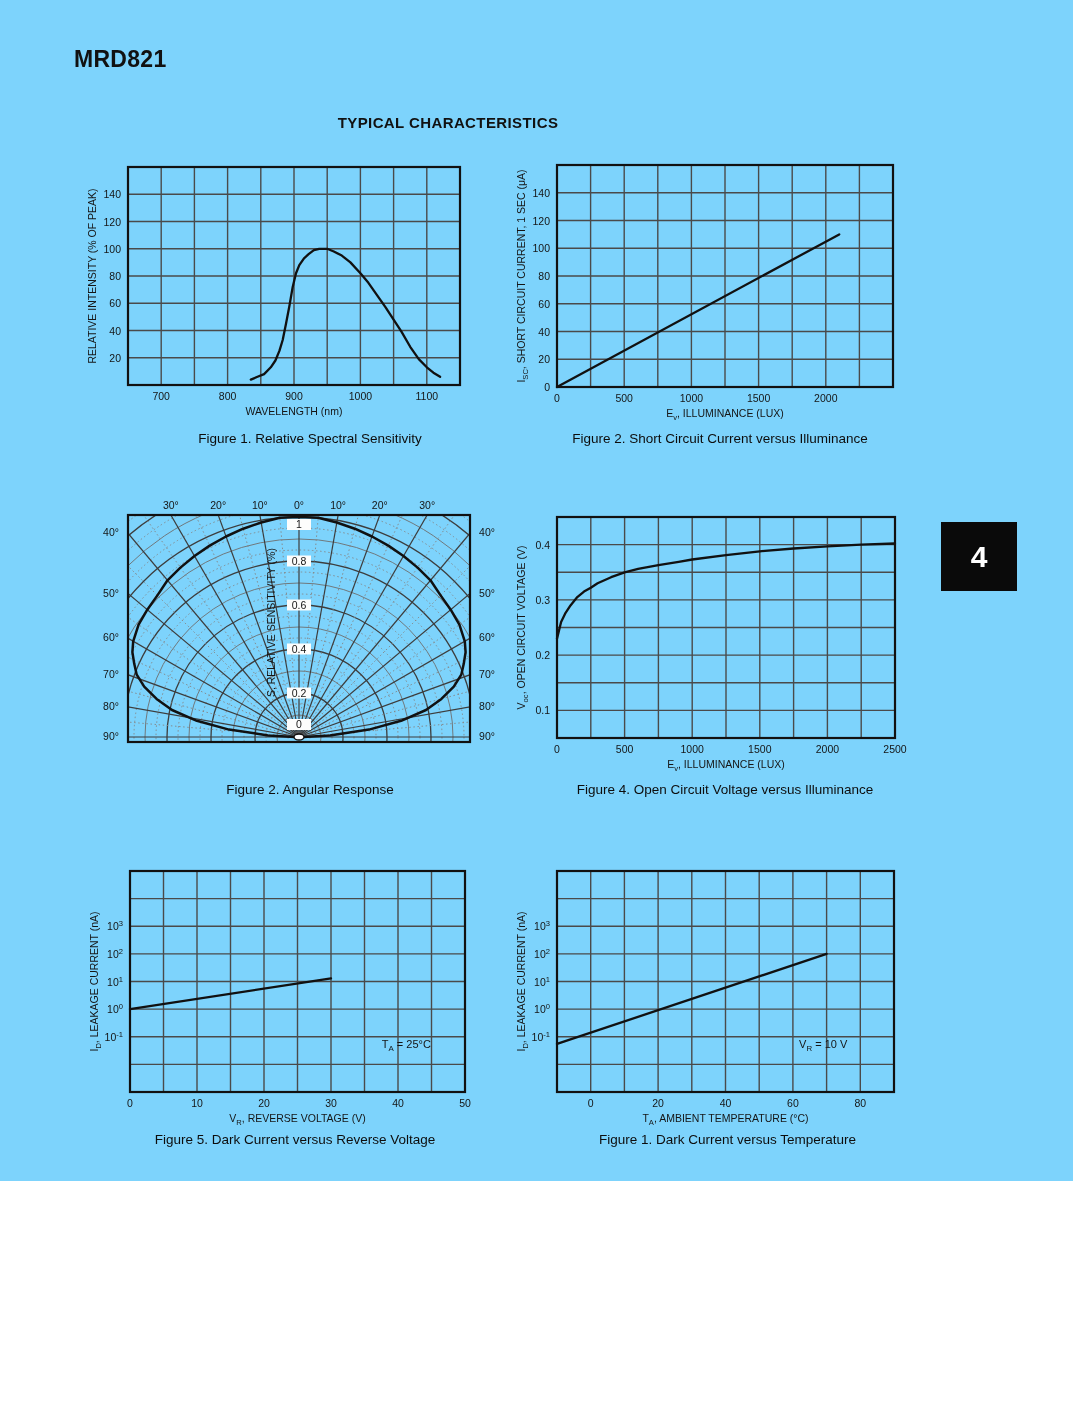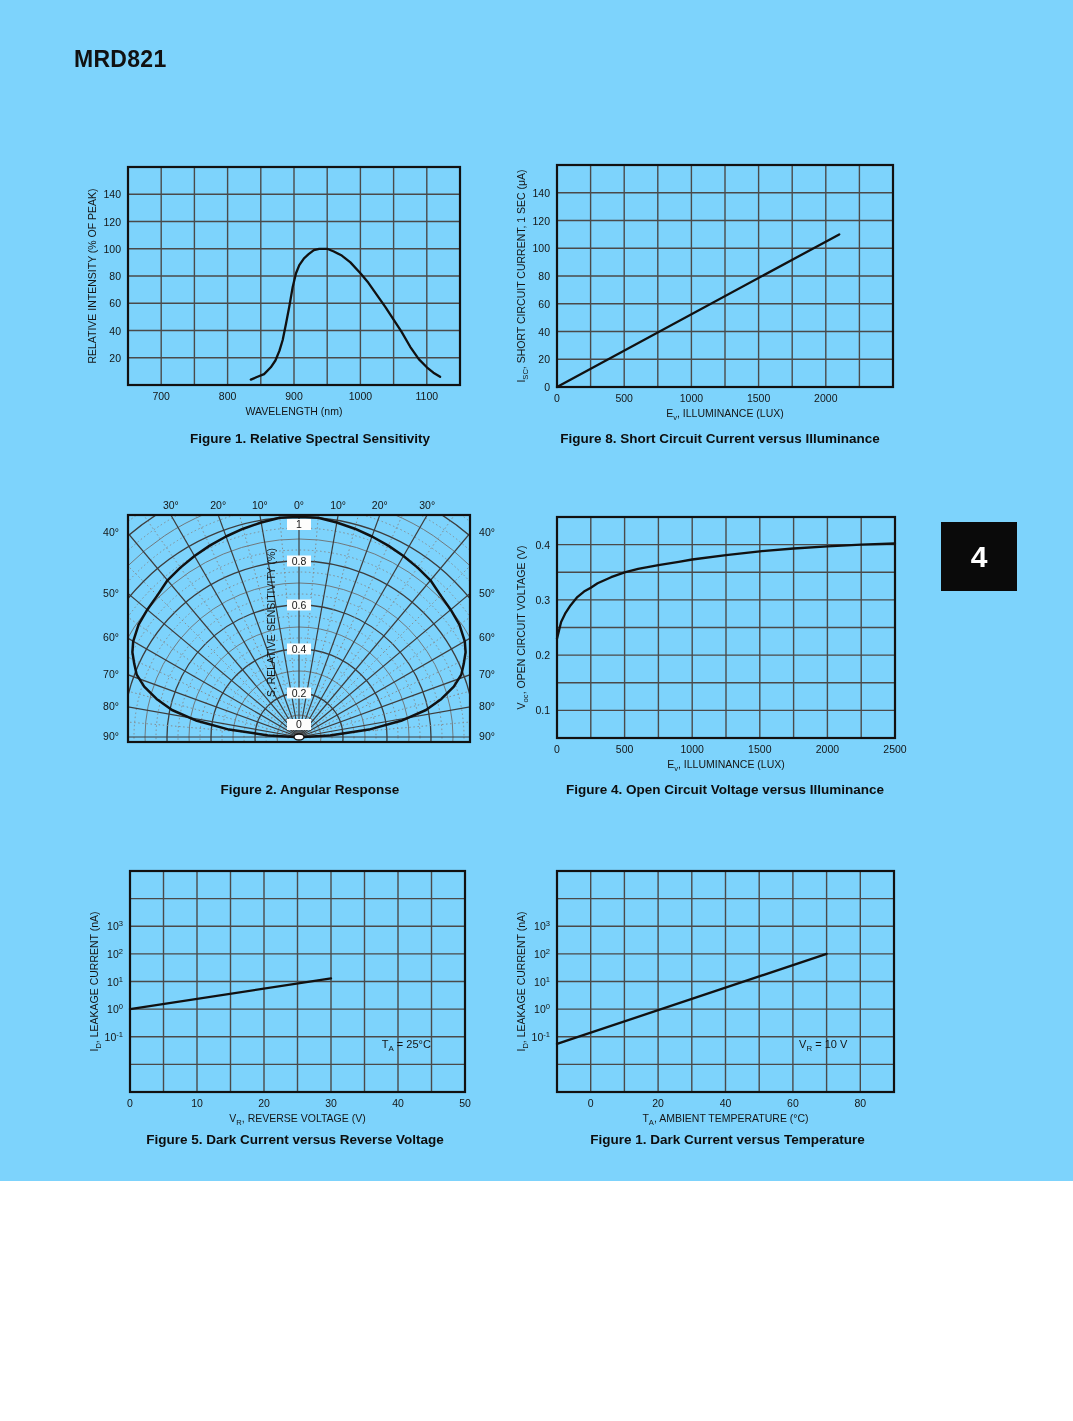--- a/index.html
+++ b/index.html
@@ -8,38 +8,39 @@
   #part-number{position:absolute;left:74px;top:46px;font-size:23px;font-weight:700;letter-spacing:0.3px;}
   #section-title{position:absolute;left:248px;top:114px;width:400px;text-align:center;
                  font-size:15px;font-weight:700;letter-spacing:0.4px;}
   .chart{position:absolute;}
   #fig1{left:60px;top:150px;}
   #fig2{left:505px;top:150px;}
   #fig3{left:90px;top:488px;}
   #fig4{left:505px;top:488px;}
   #fig5{left:60px;top:855px;}
   #fig6{left:497px;top:855px;}
-  .caption{position:absolute;text-align:center;font-weight:700;font-size:13.5px;color:#0d0d0d;}
+  .caption{position:absolute;text-align:center;font-weight:400;font-size:13.5px;color:#0d0d0d;}
   #cap1{left:130px;top:431px;width:360px;}
   #cap2{left:520px;top:431px;width:400px;}
   #cap3{left:100px;top:782px;width:420px;}
   #cap4{left:520px;top:782px;width:410px;}
   #cap5{left:80px;top:1132px;width:430px;}
   #cap6{left:510px;top:1132px;width:435px;}
   #section-tab{position:absolute;left:941px;top:522px;width:76px;height:69px;background:#0a0a0a;
                color:#fff;display:flex;align-items:center;justify-content:center;
                font-size:30px;font-weight:700;}
   #page-number{position:absolute;left:430px;top:1295px;width:140px;text-align:center;font-size:20px;color:#161616;}
   svg text{font-family:"Liberation Sans",sans-serif;}
 </style>
 </head>
 <body>
 
 <div class="page">
   <div id="part-number">MRD821</div>
+  <div id="section-title">TYPICAL CHARACTERISTICS</div>
 
   <svg id="fig1" class="chart" width="410" height="290" viewBox="0 0 410 290">
       <line x1="68" y1="17" x2="68" y2="235" stroke="#4a4a4a" stroke-width="1.4"></line>
       <line x1="101.2" y1="17" x2="101.2" y2="235" stroke="#4a4a4a" stroke-width="1.4"></line>
       <line x1="134.4" y1="17" x2="134.4" y2="235" stroke="#4a4a4a" stroke-width="1.4"></line>
       <line x1="167.6" y1="17" x2="167.6" y2="235" stroke="#4a4a4a" stroke-width="1.4"></line>
       <line x1="200.8" y1="17" x2="200.8" y2="235" stroke="#4a4a4a" stroke-width="1.4"></line>
       <line x1="234" y1="17" x2="234" y2="235" stroke="#4a4a4a" stroke-width="1.4"></line>
       <line x1="267.2" y1="17" x2="267.2" y2="235" stroke="#4a4a4a" stroke-width="1.4"></line>
       <line x1="300.4" y1="17" x2="300.4" y2="235" stroke="#4a4a4a" stroke-width="1.4"></line>
@@ -322,21 +323,21 @@
       <text x="53" y="130.5" font-size="10.5" text-anchor="end" fill="#151515"><tspan dy="0.0">10</tspan><tspan dy="-4.0" font-size="7.6">1</tspan></text>
       <text x="53" y="158.125" font-size="10.5" text-anchor="end" fill="#151515"><tspan dy="0.0">10</tspan><tspan dy="-4.0" font-size="7.6">0</tspan></text>
       <text x="53" y="185.75" font-size="10.5" text-anchor="end" fill="#151515"><tspan dy="0.0">10</tspan><tspan dy="-4.0" font-size="7.6">-1</tspan></text>
       <text x="228.5" y="267" font-size="10.5" text-anchor="middle" fill="#151515"><tspan dy="0.0">T</tspan><tspan dy="2.9" font-size="7.6">A</tspan><tspan dy="-2.9">, AMBIENT TEMPERATURE (°C)</tspan></text>
       <text x="28" y="126.5" font-size="10.5" text-anchor="middle" fill="#151515" transform="rotate(-90 28 126.5)"><tspan dy="0.0">I</tspan><tspan dy="2.9" font-size="7.6">D</tspan><tspan dy="-2.9">, LEAKAGE CURRENT (nA)</tspan></text>
       <polyline points="60.0,188.9 329.6,98.9" fill="none" stroke="#111111" stroke-width="2.3" stroke-linejoin="round" stroke-linecap="round"></polyline>
       <text x="326.23" y="192.8" font-size="11" text-anchor="middle" fill="#151515"><tspan dy="0.0">V</tspan><tspan dy="3.1" font-size="7.9">R</tspan><tspan dy="-3.1"> = 10 V</tspan></text>
     </svg>
 
   <div id="cap1" class="caption">Figure 1. Relative Spectral Sensitivity</div>
-  <div id="cap2" class="caption">Figure 8. Short Circuit Current versus Illuminance</div>
+  <div id="cap2" class="caption">Figure 2. Short Circuit Current versus Illuminance</div>
   <div id="cap3" class="caption">Figure 2. Angular Response</div>
   <div id="cap4" class="caption">Figure 4. Open Circuit Voltage versus Illuminance</div>
   <div id="cap5" class="caption">Figure 5. Dark Current versus Reverse Voltage</div>
   <div id="cap6" class="caption">Figure 1. Dark Current versus Temperature</div>
 
   <div id="section-tab">
     <span>4</span>
   </div>
   <div id="page-number">4-68</div>
 </div>

